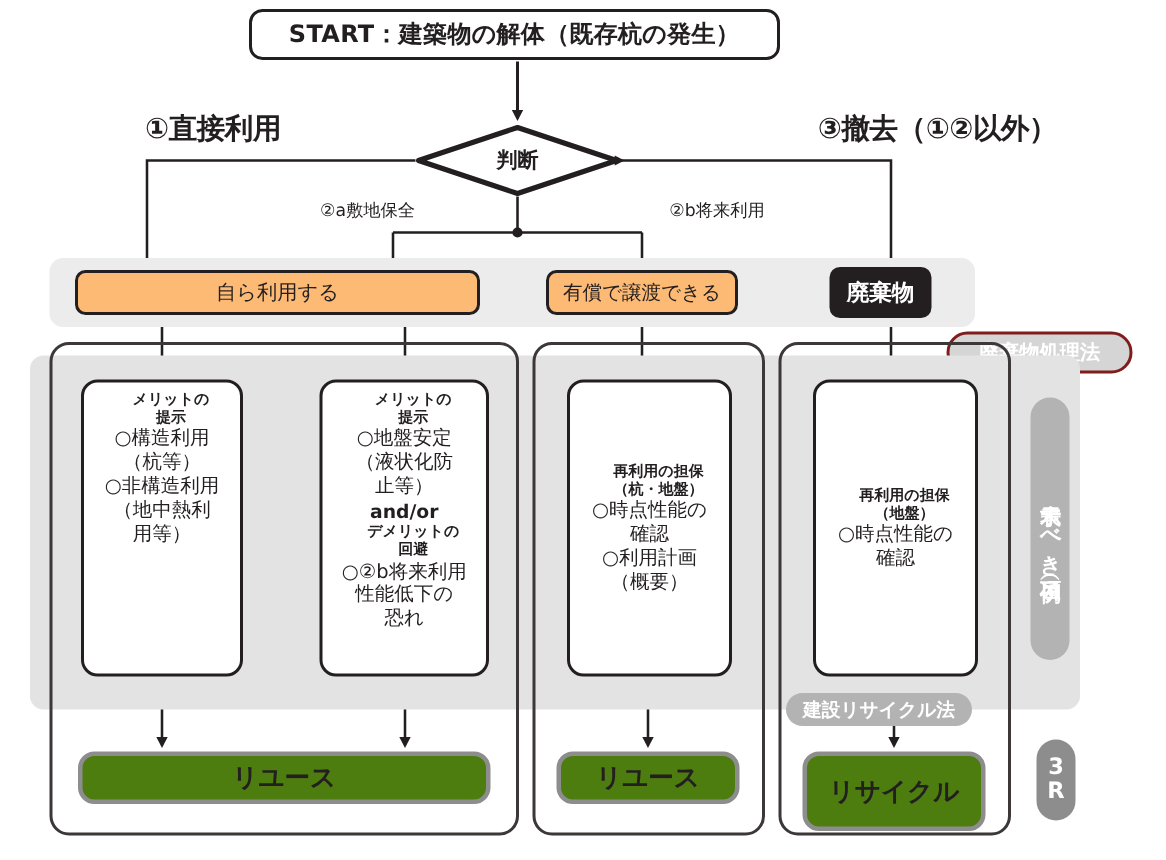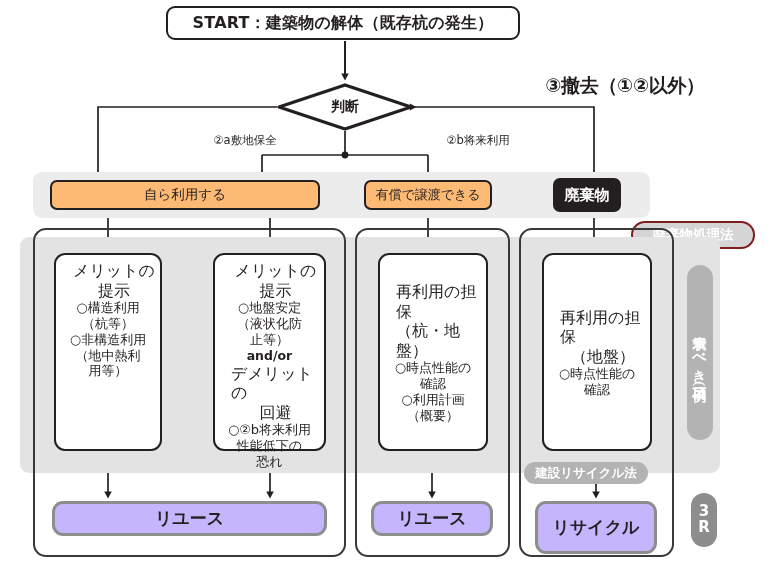--- a/index.html
+++ b/index.html
@@ -84,27 +84,27 @@
     border:2.8px solid #231f20;border-radius:11px;background:#fff;
     padding:6px 4px 4px;
     display:flex;flex-direction:column;align-items:center;
     line-height:1.20;
   }
   .dbox1{left:54px;top:253px;width:108px;height:198px;}
   .dbox2{left:213px;top:253px;width:113px;height:198px;}
   .dbox3{left:378px;top:253px;width:110px;height:198px;justify-content:center;}
   .dbox4{left:542px;top:253px;width:110px;height:198px;justify-content:center;}
 
-  .dhead{font-size:16px;font-weight:normal;line-height:1.22;margin-left:12px;}
+  .dhead{font-size:10px;font-weight:bold;line-height:1.22;margin-left:12px;}
   .ditem{font-size:13px;font-weight:normal;line-height:1.22;}
   .dandor{font-size:12.5px;font-weight:bold;line-height:1.3;}
 
   
   .res{
-    background:#c4b5fd;border:3.5px solid #8d8d8d;border-radius:11px;
+    background:#4d7c0f;border:3.5px solid #8d8d8d;border-radius:11px;
     font-size:17px;font-weight:bold;color:#231f20;
   }
   .res1{left:52px;top:501px;width:275px;height:35px;}
   .res2{left:371px;top:501px;width:122px;height:35px;}
   .res3{left:535px;top:501px;width:122px;height:53px;}
 
   
   .vlabel{
     left:687px;top:265px;width:26px;height:175px;
     background:#b3b3b3;color:#fff;border-radius:14px;
@@ -171,20 +171,21 @@
 
   <div class="abs start-box ctr">START：建築物の解体（既存杭の発生）</div>
 
   <div class="abs diamond-wrap">
     <svg width="136" height="48" viewBox="0 0 136 48">
       <polygon points="68,2 134,24 68,46 2,24" fill="#ffffff" stroke="#231f20" stroke-width="3.4" stroke-linejoin="round"></polygon>
     </svg>
   </div>
   <div class="abs diamond-label ctr">判断</div>
 
+  <div class="abs ctr cap-big" style="left:62px;top:74px;width:160px;height:24px;">①直接利用</div>
 
   <div class="abs ctr cap-big" style="left:520px;top:74px;width:210px;height:24px;">③撤去（①②以外）</div>
 
   <div class="abs ctr cap-small" style="left:185px;top:131px;width:120px;height:18px;">②a敷地保全</div>
 
 
   <div class="abs ctr cap-small" style="left:430px;top:131px;width:96px;height:18px;">②b将来利用</div>
 
   <div class="abs band band-a"></div>
 

